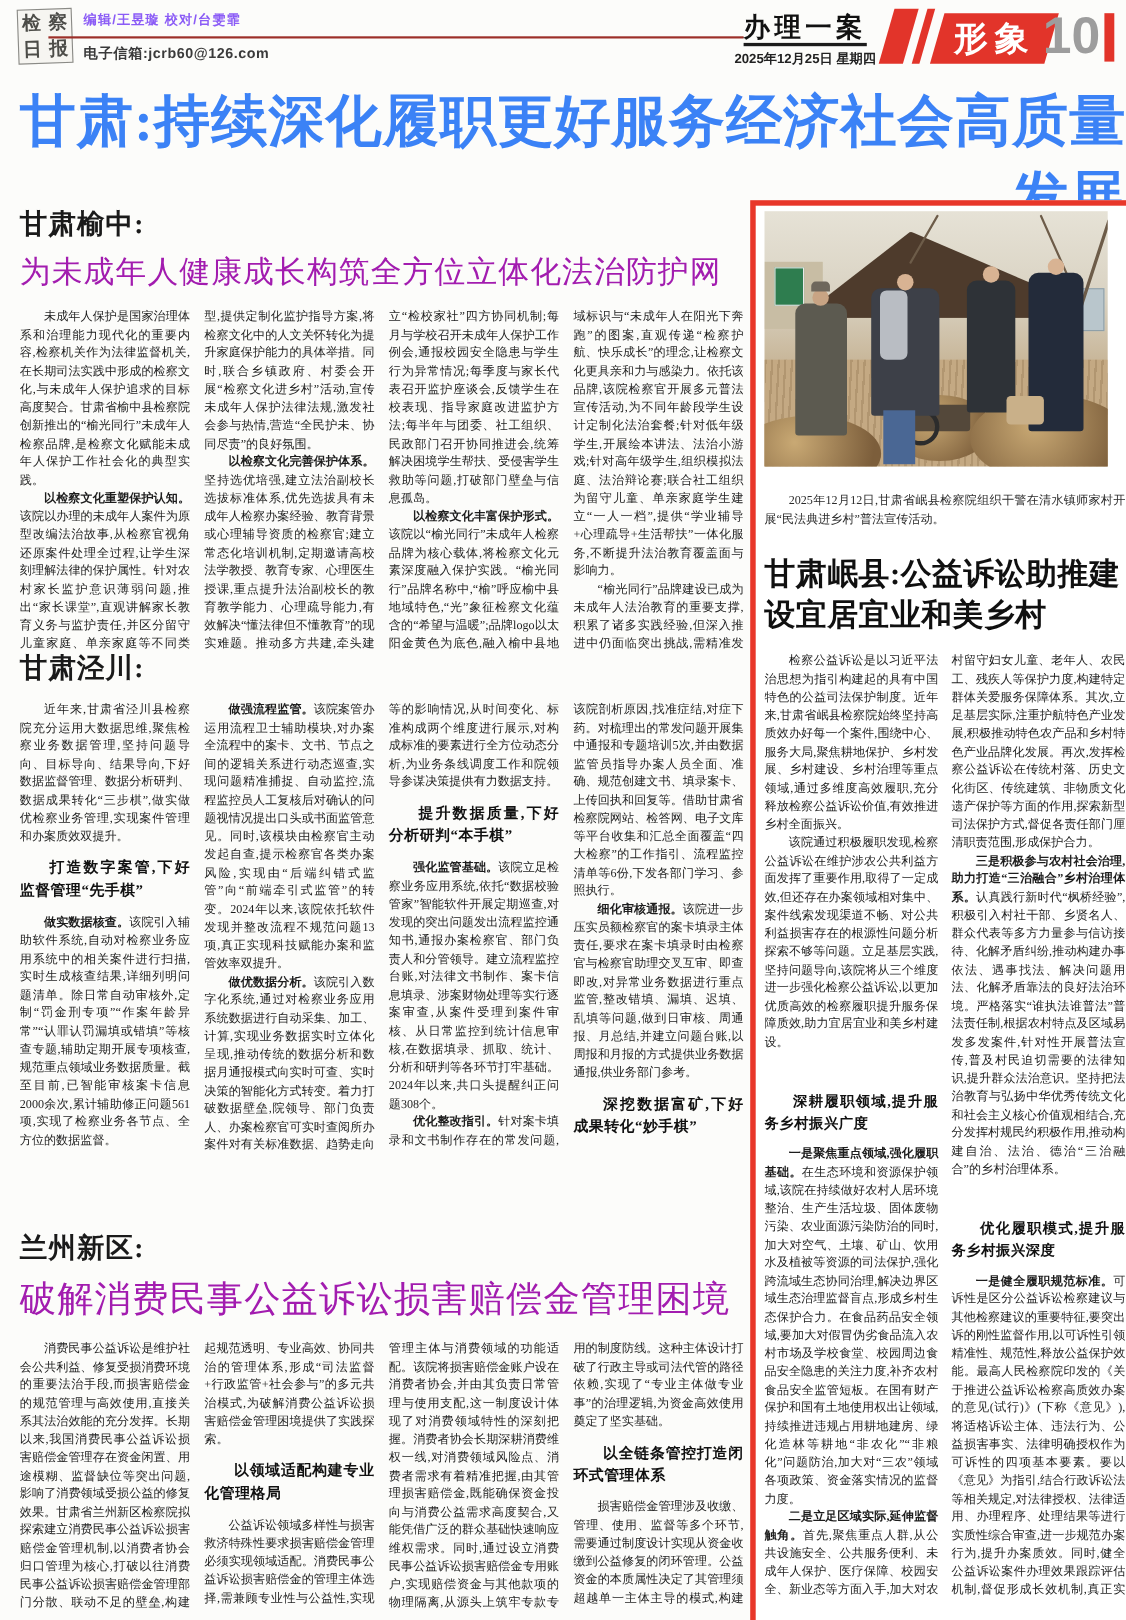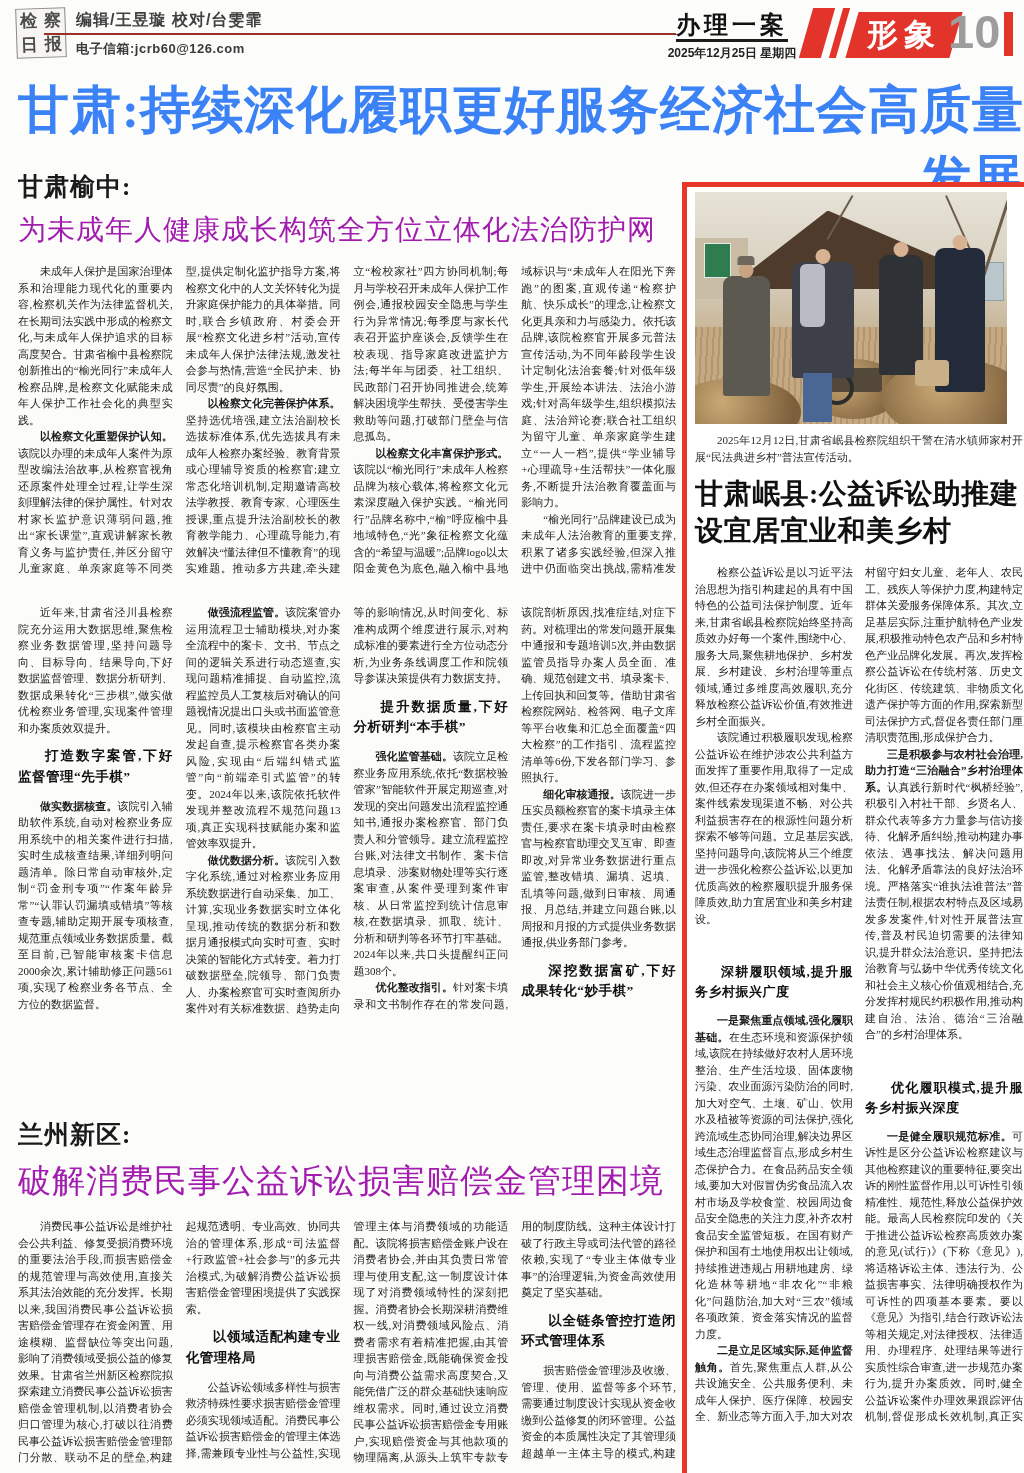--- a/index.html
+++ b/index.html
@@ -4,21 +4,21 @@
 <style>
   html,body{margin:0;padding:0;background:#e9e7e2;}
   #page{position:relative;width:1024px;height:1473px;background:#fcfcfa;overflow:hidden;
         font-family:"Liberation Serif","DejaVu Serif",serif;color:#161616;}
   
   #header{position:absolute;left:0;top:0;width:1024px;height:66px;}
   #logo{position:absolute;left:16px;top:8px;width:48px;height:48px;border:1px solid #8a8a86;
         display:grid;grid-template-columns:1fr 1fr;color:#4c4c48;font-weight:700;
         font-size:17px;line-height:23px;text-align:center;transform:rotate(-2deg);background:#f6f5f1;}
   #ed-line{position:absolute;left:76px;top:10px;font-family:"Liberation Sans","DejaVu Sans",sans-serif;
-        font-size:16px;font-weight:700;color:#404040;letter-spacing:1px;}
+        font-size:12px;font-weight:700;color:#8b5cf6;letter-spacing:1px;}
   #em-line{position:absolute;left:76px;top:40px;font-family:"Liberation Sans","DejaVu Sans",sans-serif;
         font-size:13px;font-weight:700;color:#3a3a3a;letter-spacing:.5px;}
   #red-rule{position:absolute;left:44px;top:33px;width:632px;height:2px;background:#9c2f28;}
   #blk-rule{position:absolute;left:676px;top:39px;width:112px;height:3px;background:#1c1c1c;}
   #section-name{position:absolute;left:676px;top:9px;font-family:"Liberation Sans","DejaVu Sans",sans-serif;
         font-size:24px;font-weight:900;letter-spacing:4px;color:#111;}
   #date-line{position:absolute;left:652px;top:45px;width:160px;text-align:center;
         font-family:"Liberation Sans","DejaVu Sans",sans-serif;font-size:12px;font-weight:700;color:#222;}
   .slash{position:absolute;top:8px;height:50px;background:#e2342a;transform:skewX(-16deg);}
   #slash1{left:806px;width:22px;}
@@ -80,22 +80,22 @@
   #fig1{left:9%;top:36%;width:15%;height:52%;background:#5c5a50;}
   #fig1 .head{background:#c8a484;}
   #cap1{position:absolute;left:50%;transform:translateX(-50%);top:-20px;width:17px;height:9px;
         border-radius:4px 4px 0 0;background:#6e675c;}
   #fig2{left:31%;top:30%;width:20%;height:50%;background:#3d4048;}
   #hood{position:absolute;left:14%;top:2px;width:40%;height:55%;background:#b9bdc3;border-radius:6px;}
   #jeans{position:absolute;left:18%;bottom:-38%;width:46%;height:42%;background:#4a6794;}
   #fig3{left:59%;top:27%;width:14%;height:52%;background:#2e3237;}
   #fig4{left:77%;top:24%;width:16%;height:62%;background:#232b3a;}
   #bag{position:absolute;right:72%;bottom:4%;width:34px;height:26px;background:#c9b089;border-radius:4px;}
-  #caption{margin-top:8px;font-size:11px;line-height:1.55;text-align:justify;text-indent:2em;color:#2b2b2b;}
-  #f-title{margin-top:10px;font-size:28px;font-weight:900;line-height:1.32;color:#101010;letter-spacing:.5px;}
+  #caption{margin-top:23px;font-size:11px;line-height:1.55;text-align:justify;text-indent:2em;color:#2b2b2b;}
+  #f-title{margin-top:24px;font-size:28px;font-weight:900;line-height:1.32;color:#101010;letter-spacing:.5px;}
   #f-body{margin-top:14px;height:864px;column-count:2;column-gap:12px;column-fill:auto;
         overflow:hidden;text-align:justify;font-size:11px;line-height:1.5;color:#1d1d1d;}
   #f-body .sub{font-size:13px;margin-top:35px;}
 </style>
 </head>
 <body>
 
 <div id="page">
 
   <div id="header">
@@ -116,32 +116,33 @@
     <div id="badge">
         <span>形象</span>
       </div>
     <div id="pagenum">10</div>
     <div id="pagebar"></div>
   </div>
 
   <div id="banner">甘肃:持续深化履职更好服务经济社会高质量发展</div>
 
   <div id="left">
-    <div class="article" id="art1" style="top:0;">
+    <div class="article" id="art1" style="top:17px;">
       <div class="kicker">甘肃榆中:</div>
       <div class="a-title">为未成年人健康成长构筑全方位立体化法治防护网</div>
       <div class="cols cols4">
           <p class="p">未成年人保护是国家治理体系和治理能力现代化的重要内容,检察机关作为法律监督机关,在长期司法实践中形成的检察文化,与未成年人保护追求的目标高度契合。甘肃省榆中县检察院创新推出的“榆光同行”未成年人检察品牌,是检察文化赋能未成年人保护工作社会化的典型实践。</p>
           <p class="p"><b class="ld">以检察文化重塑保护认知。</b>该院以办理的未成年人案件为原型改编法治故事,从检察官视角还原案件处理全过程,让学生深刻理解法律的保护属性。针对农村家长监护意识薄弱问题,推出“家长课堂”,直观讲解家长教育义务与监护责任,并区分留守儿童家庭、单亲家庭等不同类型,提供定制化监护指导方案,将检察文化中的人文关怀转化为提升家庭保护能力的具体举措。同时,联合乡镇政府、村委会开展“检察文化进乡村”活动,宣传未成年人保护法律法规,激发社会参与热情,营造“全民护未、协同尽责”的良好氛围。</p>
           <p class="p"><b class="ld">以检察文化完善保护体系。</b>坚持选优培强,建立法治副校长选拔标准体系,优先选拔具有未成年人检察办案经验、教育背景或心理辅导资质的检察官;建立常态化培训机制,定期邀请高校法学教授、教育专家、心理医生授课,重点提升法治副校长的教育教学能力、心理疏导能力,有效解决“懂法律但不懂教育”的现实难题。推动多方共建,牵头建立“检校家社”四方协同机制;每月与学校召开未成年人保护工作例会,通报校园安全隐患与学生行为异常情况;每季度与家长代表召开监护座谈会,反馈学生在校表现、指导家庭改进监护方法;每半年与团委、社工组织、民政部门召开协同推进会,统筹解决困境学生帮扶、受侵害学生救助等问题,打破部门壁垒与信息孤岛。</p>
           <p class="p"><b class="ld">以检察文化丰富保护形式。</b>该院以“榆光同行”未成年人检察品牌为核心载体,将检察文化元素深度融入保护实践。“榆光同行”品牌名称中,“榆”呼应榆中县地域特色,“光”象征检察文化蕴含的“希望与温暖”;品牌logo以太阳金黄色为底色,融入榆中县地域标识与“未成年人在阳光下奔跑”的图案,直观传递“检察护航、快乐成长”的理念,让检察文化更具亲和力与感染力。依托该品牌,该院检察官开展多元普法宣传活动,为不同年龄段学生设计定制化法治套餐;针对低年级学生,开展绘本讲法、法治小游戏;针对高年级学生,组织模拟法庭、法治辩论赛;联合社工组织为留守儿童、单亲家庭学生建立“一人一档”,提供“学业辅导+心理疏导+生活帮扶”一体化服务,不断提升法治教育覆盖面与影响力。</p>
           <p class="p">“榆光同行”品牌建设已成为未成年人法治教育的重要支撑,积累了诸多实践经验,但深入推进中仍面临突出挑战,需精准发力优化。其一,队伍专业化适配性不足。当前未成年人成长环境复杂,法治教育已延伸至网络沉迷干预、校园欺凌防治、心理健康疏导等领域,对普法团队提出复合型素能要求。其二,资源均衡化供给仍有短板。该院虽通过送法进校园、捐赠书籍等方式向偏远山区的未成年人倾斜资源,但受客观条件限制,上述方针均衡性与有效性不足。其三,多方协同机制衔接不畅。未成年人保护需形成合力,但当前协同还存在短板,法治副校长与学校缺乏常态化沟通,部分学校未及时反馈学生苗头性问题;部分家长认为法治教育与自己无关,参与相关活动积极性不高;与社区、妇联等部门信息共享机制不完善,曾有社区发现未成年人夜不归宿未及时沟通,错失干预时机,保护合力未能得到充分发挥。</p>
         </div>
     </div>
     <div class="article" id="art2" style="top:420px;">
+      <div class="kicker">甘肃泾川:</div>
       <div class="cols cols4">
           <p class="p">近年来,甘肃省泾川县检察院充分运用大数据思维,聚焦检察业务数据管理,坚持问题导向、目标导向、结果导向,下好数据监督管理、数据分析研判、数据成果转化“三步棋”,做实做优检察业务管理,实现案件管理和办案质效双提升。</p>
           <h3 class="sub">打造数字案管,下好监督管理“先手棋”</h3>
           <p class="p"><b class="ld">做实数据核查。</b>该院引入辅助软件系统,自动对检察业务应用系统中的相关案件进行扫描,实时生成核查结果,详细列明问题清单。除日常自动审核外,定制“罚金刑专项”“作案年龄异常”“认罪认罚漏填或错填”等核查专题,辅助定期开展专项核查,规范重点领域业务数据质量。截至目前,已智能审核案卡信息2000余次,累计辅助修正问题561项,实现了检察业务各节点、全方位的数据监督。</p>
           <p class="p"><b class="ld">做强流程监管。</b>该院案管办运用流程卫士辅助模块,对办案全流程中的案卡、文书、节点之间的逻辑关系进行动态巡查,实现问题精准捕捉、自动监控,流程监控员人工复核后对确认的问题视情况提出口头或书面监管意见。同时,该模块由检察官主动发起自查,提示检察官各类办案风险,实现由“后端纠错式监管”向“前端牵引式监管”的转变。2024年以来,该院依托软件发现并整改流程不规范问题13项,真正实现科技赋能办案和监管效率双提升。</p>
           <p class="p"><b class="ld">做优数据分析。</b>该院引入数字化系统,通过对检察业务应用系统数据进行自动采集、加工、计算,实现业务数据实时立体化呈现,推动传统的数据分析和数据月通报模式向实时可查、实时决策的智能化方式转变。着力打破数据壁垒,院领导、部门负责人、办案检察官可实时查阅所办案件对有关标准数据、趋势走向等的影响情况,从时间变化、标准构成两个维度进行展示,对构成标准的要素进行全方位动态分析,为业务条线调度工作和院领导参谋决策提供有力数据支持。</p>
           <h3 class="sub">提升数据质量,下好分析研判“本手棋”</h3>
           <p class="p"><b class="ld">强化监管基础。</b>该院立足检察业务应用系统,依托“数据校验管家”智能软件开展定期巡查,对发现的突出问题发出流程监控通知书,通报办案检察官、部门负责人和分管领导。建立流程监控台账,对法律文书制作、案卡信息填录、涉案财物处理等实行逐案审查,从案件受理到案件审核、从日常监控到统计信息审核,在数据填录、抓取、统计、分析和研判等各环节打牢基础。2024年以来,共口头提醒纠正问题308个。</p>
           <p class="p"><b class="ld">优化整改指引。</b>针对案卡填录和文书制作存在的常发问题,该院剖析原因,找准症结,对症下药。对梳理出的常发问题开展集中通报和专题培训5次,并由数据监管员指导办案人员全面、准确、规范创建文书、填录案卡、上传回执和回复等。借助甘肃省检察院网站、检答网、电子文库等平台收集和汇总全面覆盖“四大检察”的工作指引、流程监控清单等6份,下发各部门学习、参照执行。</p>
           <p class="p"><b class="ld">细化审核通报。</b>该院进一步压实员额检察官的案卡填录主体责任,要求在案卡填录时由检察官与检察官助理交叉互审、即查即改,对异常业务数据进行重点监管,整改错填、漏填、迟填、乱填等问题,做到日审核、周通报、月总结,并建立问题台账,以周报和月报的方式提供业务数据通报,供业务部门参考。</p>

